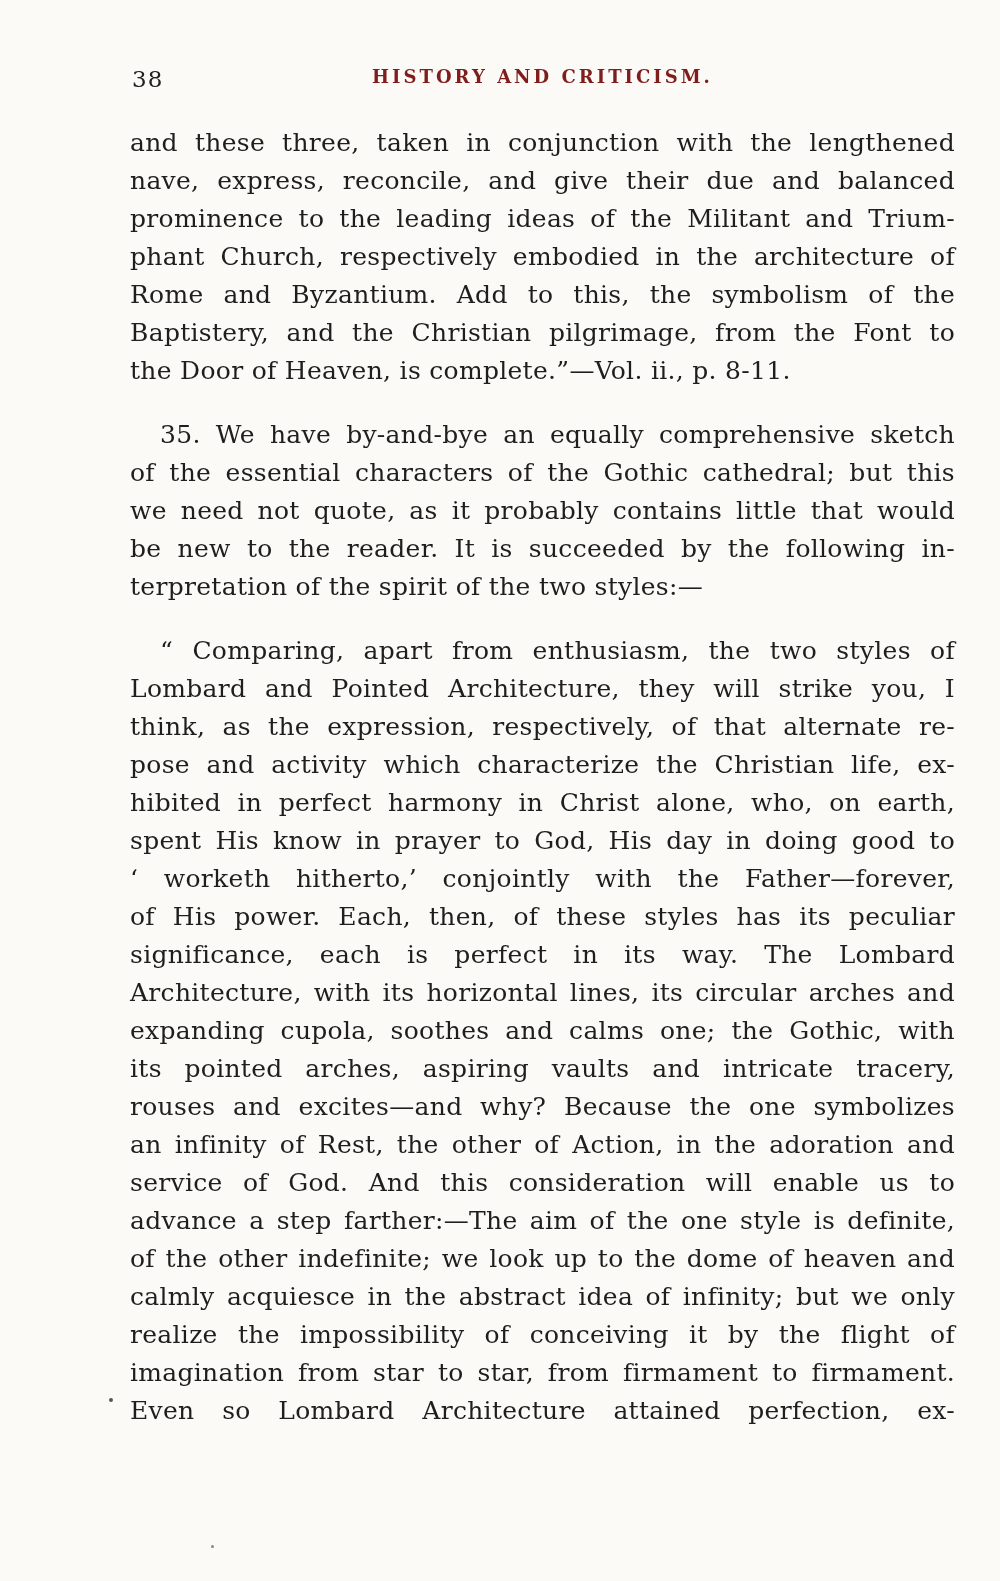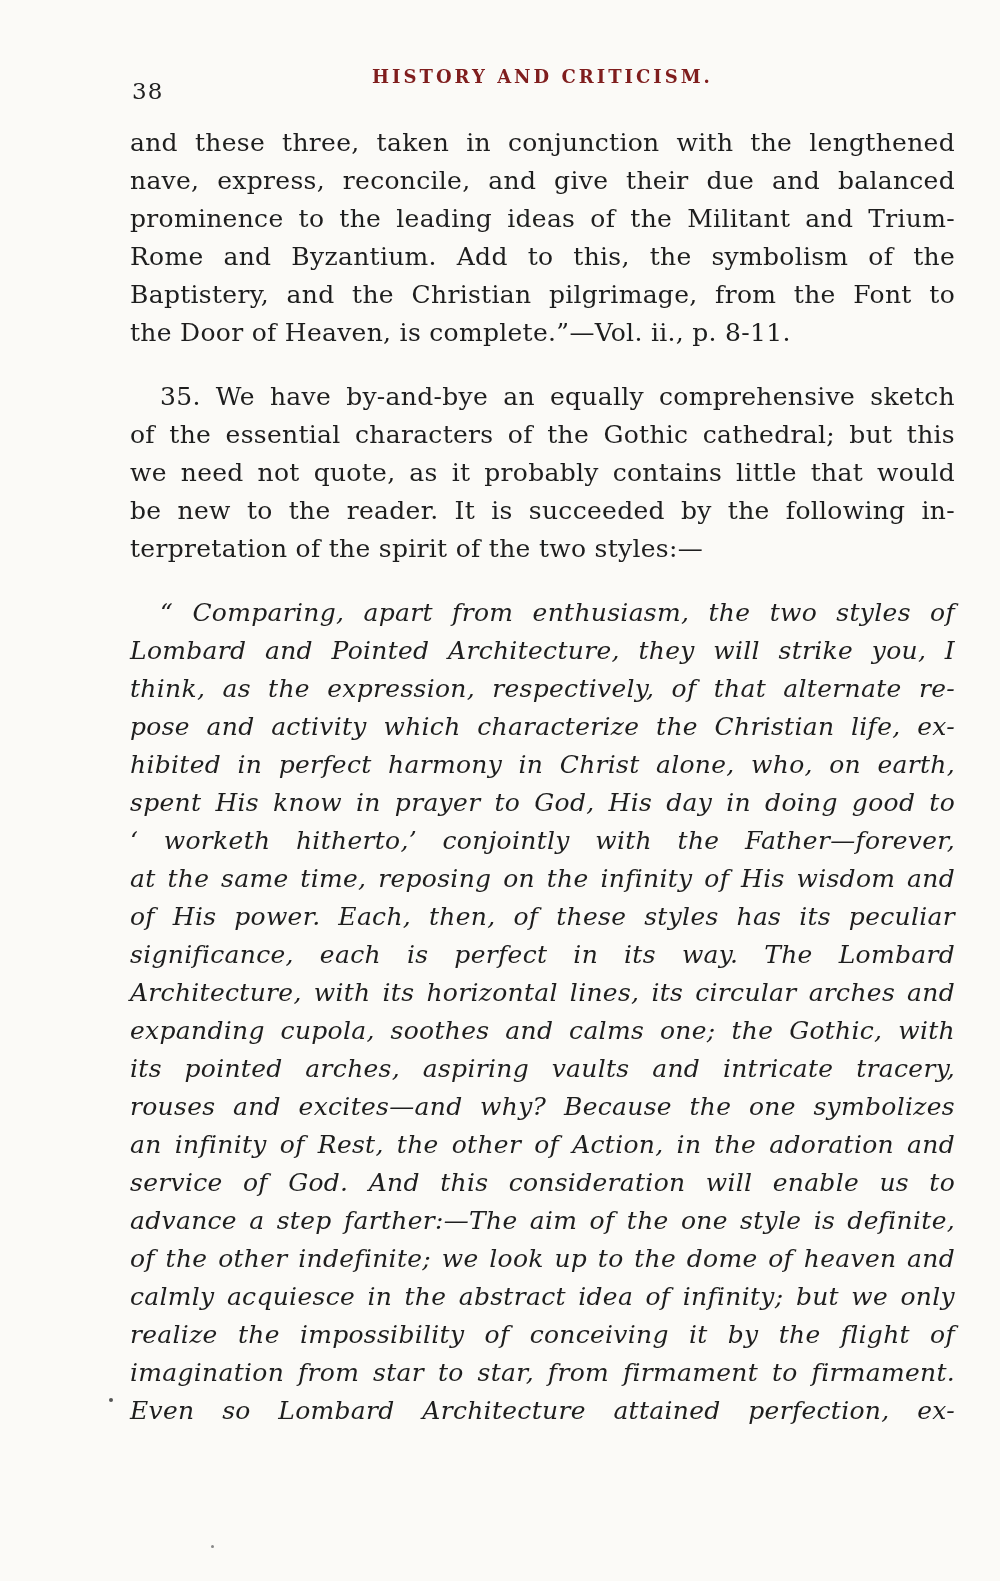--- a/index.html
+++ b/index.html
@@ -23,21 +23,21 @@
     color: #1e1e1e;
   }
   .header-row {
     position: relative;
     height: 34px;
     margin-bottom: 30px;
   }
   .page-number {
     position: absolute;
     left: 2px;
-    top: 18px;
+    top: 6px;
     font-size: 23px;
     letter-spacing: 1px;
     color: #222;
   }
   .running-header {
     display: block;
     text-align: center;
     font-size: 18px;
     font-weight: 600;
     letter-spacing: 3px;
@@ -47,21 +47,20 @@
   .text-body {
     font-size: 25px;
     line-height: 38px;
     letter-spacing: 0.3px;
   }
   .para {
     margin: 0 0 26px 0;
   }
   .para:last-child {
     margin-bottom: 17px;
-    font-style: italic;
   }
   .line {
     text-align: justify;
     text-align-last: justify;
     text-justify: inter-word;
     white-space: normal;
   }
   .line.last {
     text-align-last: left;
   }
@@ -96,40 +95,40 @@
 <div class="page">
   <div class="header-row">
     <span class="page-number">38</span>
     <span class="running-header">HISTORY AND CRITICISM.</span>
   </div>
   <div class="text-body" id="text-body">
       <div class="para">
         <div class="line first">and these three, taken in conjunction with the lengthened</div>
         <div class="line">nave, express, reconcile, and give their due and balanced</div>
         <div class="line">prominence to the leading ideas of the Militant and Trium-</div>
+        <div class="line">phant Church, respectively embodied in the architecture of</div>
         <div class="line">Rome and Byzantium. Add to this, the symbolism of the</div>
         <div class="line">Baptistery, and the Christian pilgrimage, from the Font to</div>
         <div class="line last">the Door of Heaven, is complete.”—Vol. ii., p. 8-11.</div>
       </div>
       <div class="para indent">
         <div class="line first">35. We have by-and-bye an equally comprehensive sketch</div>
         <div class="line">of the essential characters of the Gothic cathedral; but this</div>
         <div class="line">we need not quote, as it probably contains little that would</div>
         <div class="line">be new to the reader. It is succeeded by the following in-</div>
         <div class="line last">terpretation of the spirit of the two styles:—</div>
       </div>
       <div class="para indent justify-last">
         <div class="line first">“ Comparing, apart from enthusiasm, the two styles of</div>
         <div class="line">Lombard and Pointed Architecture, they will strike you, I</div>
         <div class="line">think, as the expression, respectively, of that alternate re-</div>
         <div class="line">pose and activity which characterize the Christian life, ex-</div>
         <div class="line">hibited in perfect harmony in Christ alone, who, on earth,</div>
         <div class="line">spent His know in prayer to God, His day in doing good to</div>
         <div class="line">‘ worketh hitherto,’ conjointly with the Father—forever,</div>
-        <div class="line">at the same time, reposing on the infinity of His wisdom and</div>
         <div class="line">of His power. Each, then, of these styles has its peculiar</div>
         <div class="line">significance, each is perfect in its way. The Lombard</div>
         <div class="line">Architecture, with its horizontal lines, its circular arches and</div>
         <div class="line">expanding cupola, soothes and calms one; the Gothic, with</div>
         <div class="line">its pointed arches, aspiring vaults and intricate tracery,</div>
         <div class="line">rouses and excites—and why? Because the one symbolizes</div>
         <div class="line">an infinity of Rest, the other of Action, in the adoration and</div>
         <div class="line">service of God. And this consideration will enable us to</div>
         <div class="line">advance a step farther:—The aim of the one style is definite,</div>
         <div class="line">of the other indefinite; we look up to the dome of heaven and</div>

